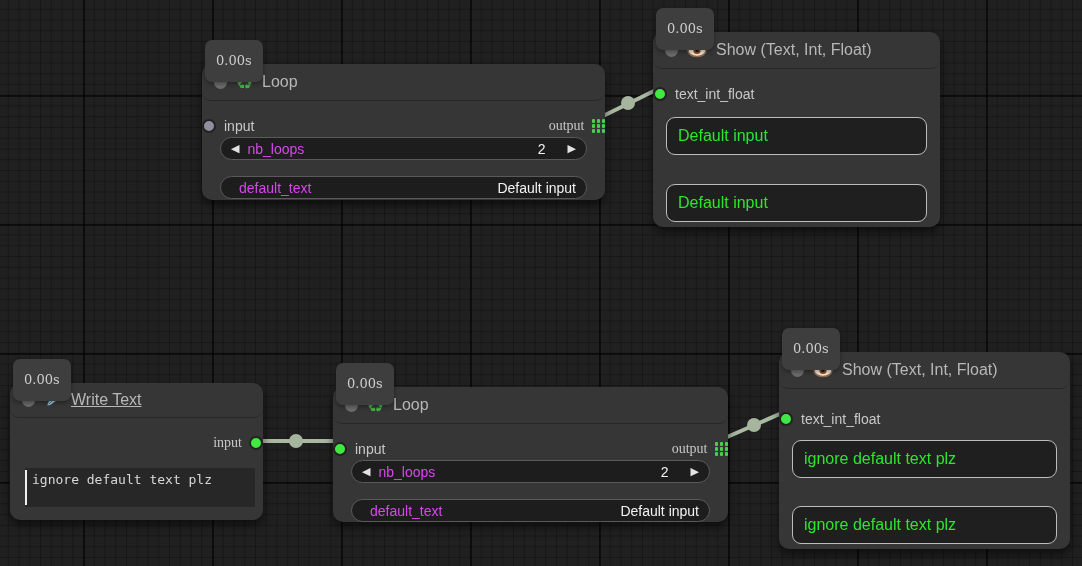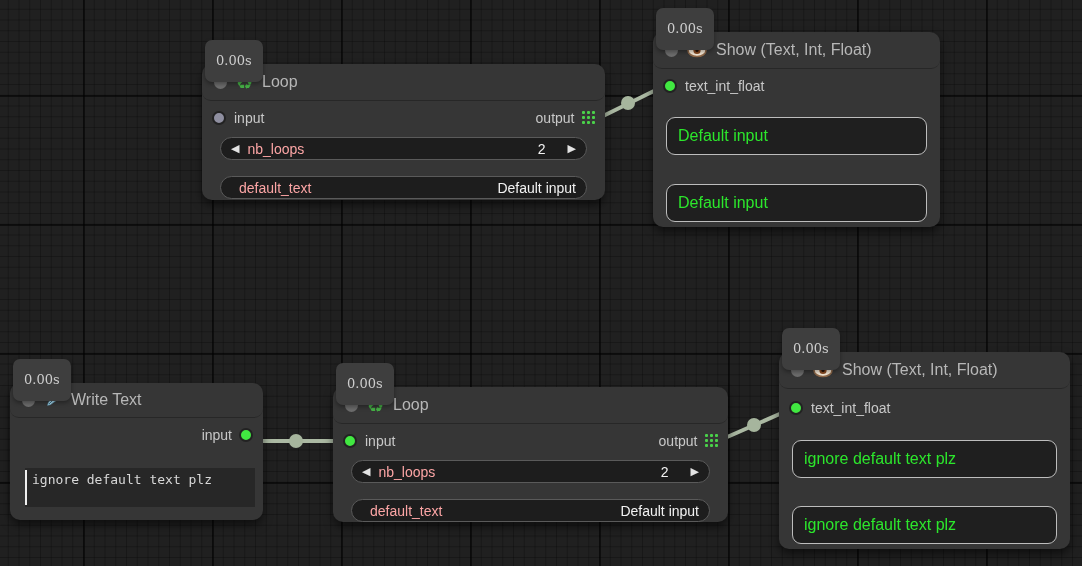--- a/index.html
+++ b/index.html
@@ -28,35 +28,35 @@
   }
   .node-header{
     display:flex; align-items:center; gap:9px; height:36px; padding:0 12px;
     font-size:16px; color:#b7b7b7; border-bottom:1px solid rgba(0,0,0,.28);
     white-space:nowrap;
     border-radius:9px;
   }
   .collapse-dot{width:13px;height:13px;border-radius:50%;background:#6c6c6c;flex:0 0 auto;}
   .hicon{flex:0 0 auto; display:inline-flex; align-items:center; justify-content:center;}
   .recycle{font-size:19px; color:#45b045; line-height:1;}
-  .port-row{display:flex; align-items:center; height:33px; padding:0 10px; font-size:14px; color:#c8c8c8;}
+  .port-row{display:flex; align-items:flex-end; height:33px; padding:0 0; font-size:14px; color:#c8c8c8;}
   .port-left{display:flex; align-items:center; gap:8px;}
-  .port-right{display:flex; align-items:center; gap:7px; margin-left:auto;}
+  .port-right{display:flex; align-items:center; gap:7px; margin-left:auto;font-family:Liberation Serif, serif;}
   .pdot{width:10px;height:10px;border-radius:50%;border:2px solid #222;flex:0 0 auto;}
   .pdot.green{background:#41e841;}
   .pdot.gray{background:#8f8fa0;}
   .grid-icon{display:grid;grid-template-columns:repeat(3,3.5px);grid-auto-rows:3.5px;gap:1.5px;}
   .grid-icon i{background:#4ad14a;border-radius:1px;}
   .pill{
     height:21px; border:1px solid #5a5a5a; border-radius:12px; background:#1d1d1d;
     display:flex; align-items:center; margin:3px 18px 0 18px; padding:0 10px;
     font-size:14px;
   }
   .pill + .pill{margin-top:16px;}
-  .pill .wlabel{color:#fca5a5; margin:0 8px;}
+  .pill .wlabel{color:#d946ef; margin:0 8px;}
   .pill .wvalue{color:#f2f2f2; margin-left:auto;}
   .pill .arrow{color:#e3e3e3; font-size:11px; line-height:1; cursor:pointer;}
   .pill.num .wvalue{margin-right:22px;}
   .showbox{
     height:36px; border:1.5px solid #bdbdbd; border-radius:9px; background:#1f1f1f;
     display:flex; align-items:center; padding:0 11px; margin:0 13px;
     color:#2ce62c; font-size:16px; overflow:hidden; white-space:nowrap;
   }
   .ta{
     position:relative; margin:17px 8px 0 15px; height:39px; background:#272727;
@@ -68,21 +68,21 @@
   #node-loop-1{left:202px; top:64px;  width:403px; height:136px;}
   #node-show-1{left:653px; top:32px;  width:287px; height:195px;}
   #node-write-text{left:10px; top:383px; width:253px; height:137px;}
   #node-loop-2{left:333px; top:387px; width:395px; height:135px;}
   #node-show-2{left:779px; top:352px; width:291px; height:197px;}
   #node-show-1 .showbox.b1{margin-top:15px;}
   #node-show-1 .showbox.b2{margin-top:29px;}
   #node-show-2 .port-row{height:38px;}
   #node-show-2 .showbox.b1{margin-top:13px;}
   #node-show-2 .showbox.b2{margin-top:28px;}
-  #node-write-text .node-header{height:34px;}
+  #node-write-text .node-header{height:34px;text-decoration:underline;}
 </style>
 </head>
 <body>
 
 <div id="canvas">
 
   <svg class="wires" width="1082" height="566">
     <path d="M597,119 L660,88" stroke="#abb9a3" stroke-width="4" stroke-linecap="round" fill="none"></path>
     <circle cx="628" cy="103" r="7" fill="#a6b59d"></circle>
     <path d="M252,441 L341,441" stroke="#abb9a3" stroke-width="4" stroke-linecap="round" fill="none"></path>

